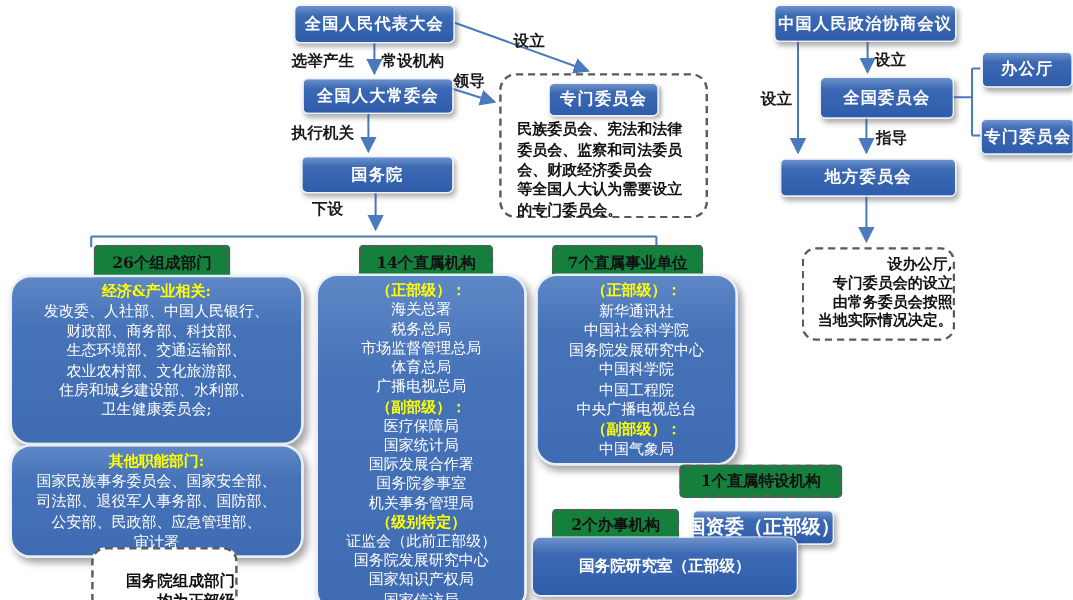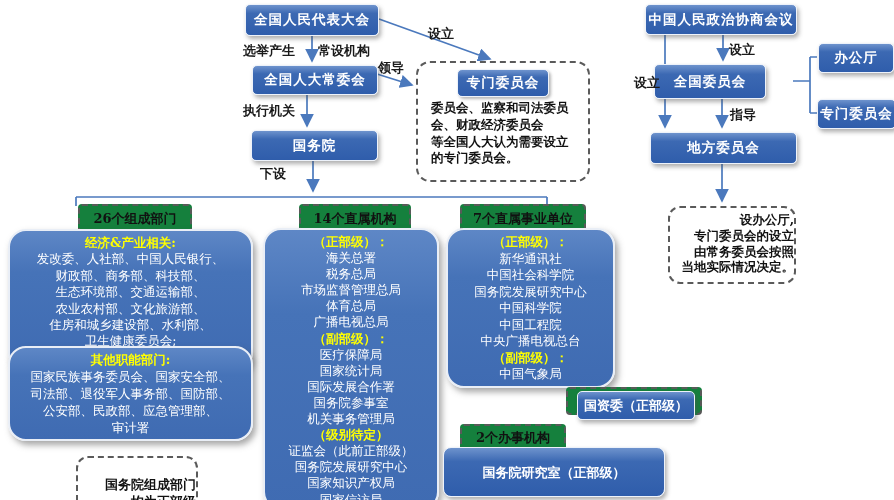--- a/index.html
+++ b/index.html
@@ -72,29 +72,30 @@
   <span class="lbl" style="left:634px;top:74px">设立</span>
   <span class="lbl" style="left:730px;top:106px">指导</span>
 
   <div class="sbox" style="left:245px;top:4px;width:132px;height:30px">全国人民代表大会</div>
   <div class="sbox" style="left:252px;top:65px;width:124px;height:28px">全国人大常委会</div>
   <div class="sbox" style="left:251px;top:130px;width:125px;height:29px">国务院</div>
 
   <div class="dpanel" style="left:416px;top:61px;width:170px;height:117px">
     <div class="inbox">专门委员会</div>
     <div class="ntxt">
+      <div>民族委员会、宪法和法律</div>
       <div>委员会、监察和司法委员</div>
       <div>会、财政经济委员会</div>
       <div>等全国人大认为需要设立</div>
       <div>的专门委员会。</div>
     </div>
   </div>
 
   <div class="sbox" style="left:645px;top:4px;width:150px;height:29px">中国人民政治协商会议</div>
-  <div class="sbox" style="left:654px;top:64px;width:110px;height:33px">全国委员会</div>
+  <div class="sbox" style="left:683px;top:64px;width:110px;height:33px">全国委员会</div>
   <div class="sbox" style="left:818px;top:43px;width:74px;height:28px">办公厅</div>
   <div class="sbox" style="left:817px;top:99px;width:77px;height:28px">专门委员会</div>
   <div class="sbox" style="left:650px;top:132px;width:145px;height:30px">地方委员会</div>
   <div class="dnote local-note" style="left:668px;top:206px;width:124px;height:70px">
     <div>设办公厅,</div>
     <div>专门委员会的设立</div>
     <div>由常务委员会按照</div>
     <div>当地实际情况决定。</div>
   </div>
 
@@ -104,21 +105,21 @@
 
   <div class="bbox eco" style="left:8px;top:229px;width:241px;height:134px">
     <div class="ln hl">经济&amp;产业相关:</div>
     <div class="ln">发改委、人社部、中国人民银行、</div>
     <div class="ln">财政部、商务部、科技部、</div>
     <div class="ln">生态环境部、交通运输部、</div>
     <div class="ln">农业农村部、文化旅游部、</div>
     <div class="ln">住房和城乡建设部、水利部、</div>
     <div class="ln">卫生健康委员会;</div>
   </div>
-  <div class="bbox oth" style="left:8px;top:346px;width:241px;height:87px">
+  <div class="bbox oth" style="left:8px;top:370px;width:241px;height:87px">
     <div class="ln hl">其他职能部门:</div>
     <div class="ln">国家民族事务委员会、国家安全部、</div>
     <div class="ln">司法部、退役军人事务部、国防部、</div>
     <div class="ln">公安部、民政部、应急管理部、</div>
     <div class="ln">审计署</div>
   </div>
   <div class="dnote rank-note" style="left:76px;top:456px;width:118px;height:38px">
     <div>国务院组成部门</div>
     <div>均为正部级</div>
   </div>
@@ -149,19 +150,19 @@
     <div class="ln">中国社会科学院</div>
     <div class="ln">国务院发展研究中心</div>
     <div class="ln">中国科学院</div>
     <div class="ln">中国工程院</div>
     <div class="ln">中央广播电视总台</div>
     <div class="ln hl">（副部级）：</div>
     <div class="ln">中国气象局</div>
   </div>
 
   <div class="dlabel" style="left:566px;top:387px;width:132px;height:24px">1个直属特设机构</div>
-  <div class="sbox" style="left:577px;top:391px;width:116px;height:27px;letter-spacing:0;font-size:13px">国资委（正部级）</div>
+  <div class="sbox" style="left:577px;top:425px;width:116px;height:27px;letter-spacing:0;font-size:16px">国资委（正部级）</div>
   <div class="dlabel" style="left:460px;top:424px;width:102px;height:24px">2个办事机构</div>
   <div class="sbox sbox2" style="left:443px;top:447px;width:220px;height:48px">
     <div>国务院研究室（正部级）</div>
   </div>
 
 </div>
 
 </body></html>

